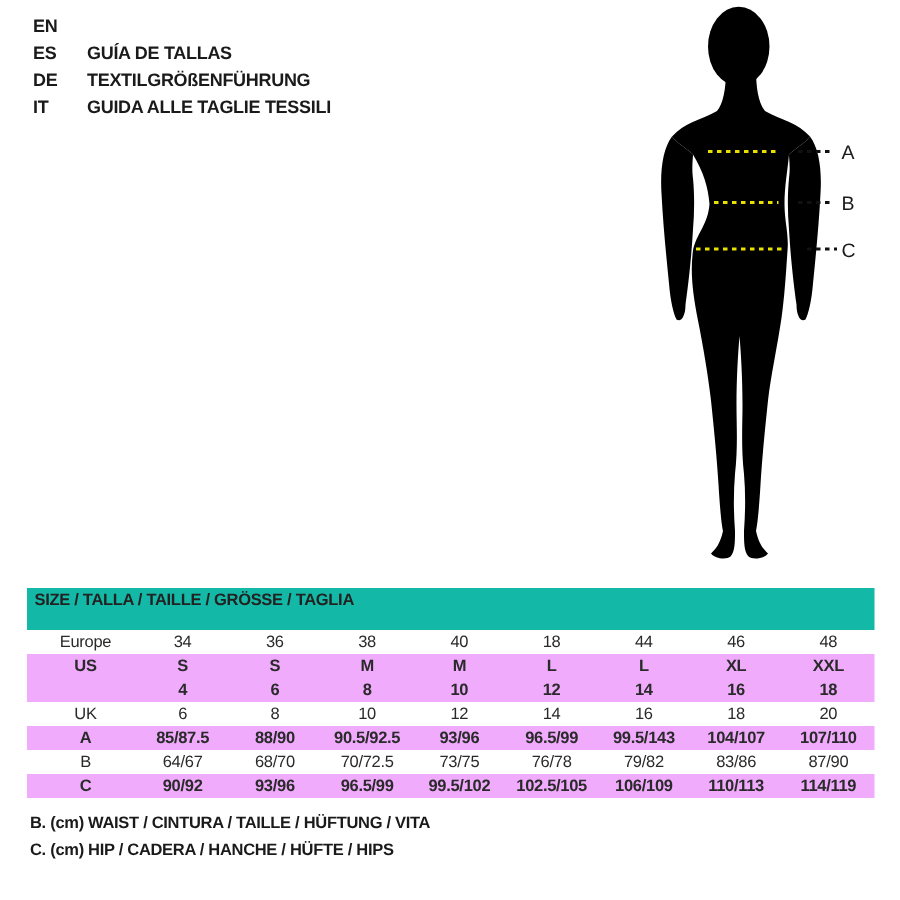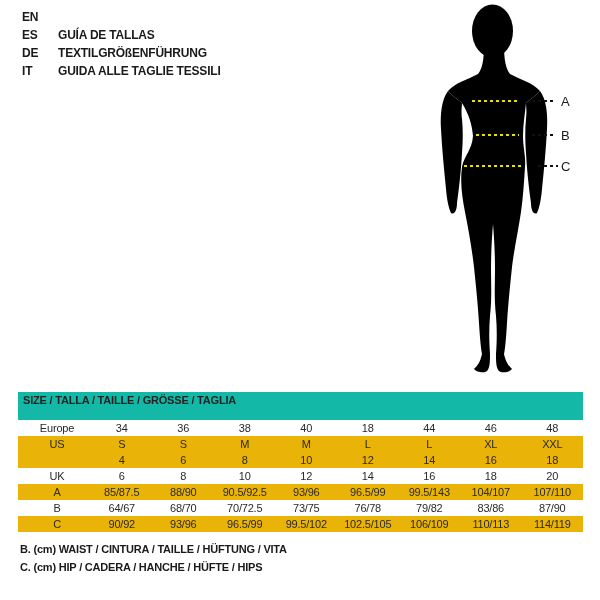--- a/index.html
+++ b/index.html
@@ -17,21 +17,21 @@
   .figure-wrap svg{display:block;}
   .marker-text{font-family:"Liberation Sans",sans-serif;font-size:13px;fill:#1a1a1a;}
 
   
   .section-title{position:absolute;left:20px;top:368px;font-size:11.5px;font-weight:bold;letter-spacing:-0.2px;}
 
   
   .size-table{position:absolute;left:18px;top:392px;width:565px;font-size:11px;color:#2a2a2a;letter-spacing:-0.2px;}
   .thead{height:28px;line-height:16px;background:#14b8a6;color:#222;padding-left:5px;box-sizing:border-box;font-weight:bold;}
   .trow{display:flex;height:16px;line-height:16px;}
-  .trow.shaded{background:#eab308;}
+  .trow.shaded{background:#f0abfc;font-weight:bold;}
   .tcell{flex:0 0 61.5px;width:61.5px;text-align:center;white-space:nowrap;}
   .tcell.label{flex:0 0 73px;width:73px;text-align:center;padding-left:5px;box-sizing:border-box;}
 
   
   .notes{position:absolute;left:20px;top:541px;font-size:11px;font-weight:bold;line-height:17.5px;letter-spacing:-0.2px;}
 </style>
 </head>
 <body>
 
 <div class="canvas">

